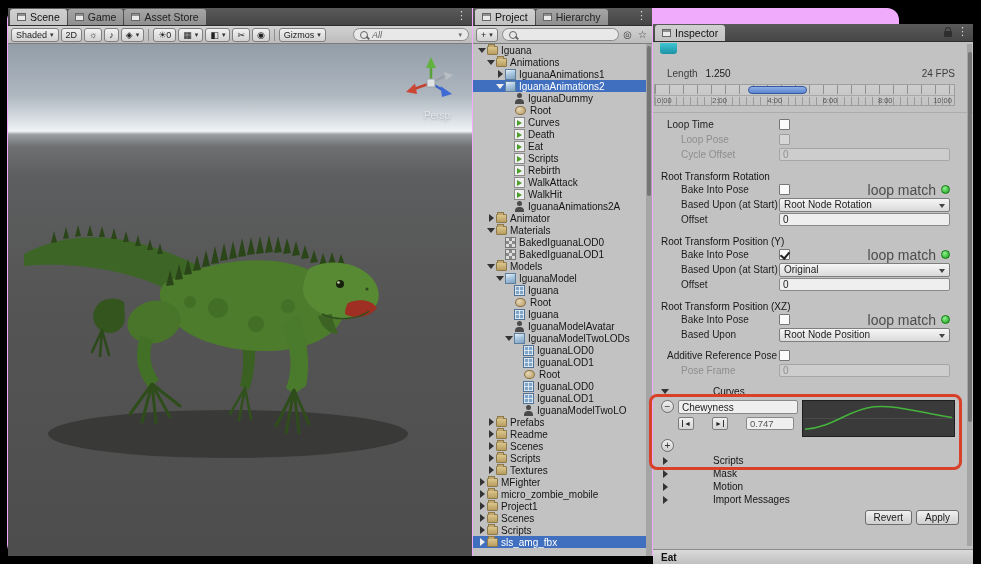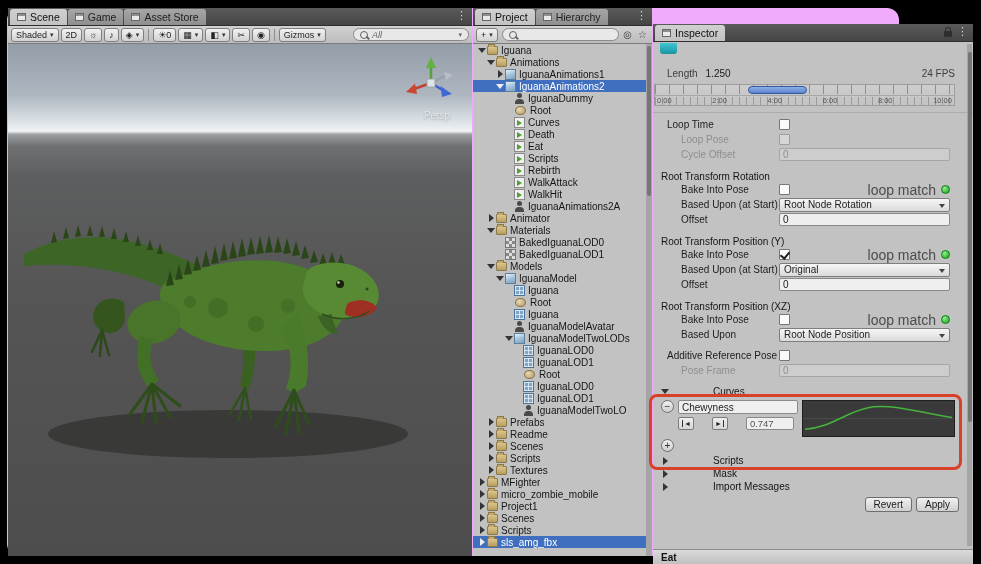--- a/index.html
+++ b/index.html
@@ -758,20 +758,24 @@
           <div class="fold" style="height:13px;">
             <span class="fo closed"></span>
             <span>Scripts</span>
           </div>
 
           <div class="fold" style="height:13px;">
             <span class="fo closed"></span>
             <span>Mask</span>
           </div>
 
+          <div class="fold" style="height:13px;">
+            <span class="fo closed"></span>
+            <span>Motion</span>
+          </div>
 
           <div class="fold" style="height:13px;">
             <span class="fo closed"></span>
             <span>Import Messages</span>
           </div>
         </div>
 
       <div class="apply-row mt2">
         <div class="ubtn">Revert</div>
         <div class="ubtn">Apply</div>

